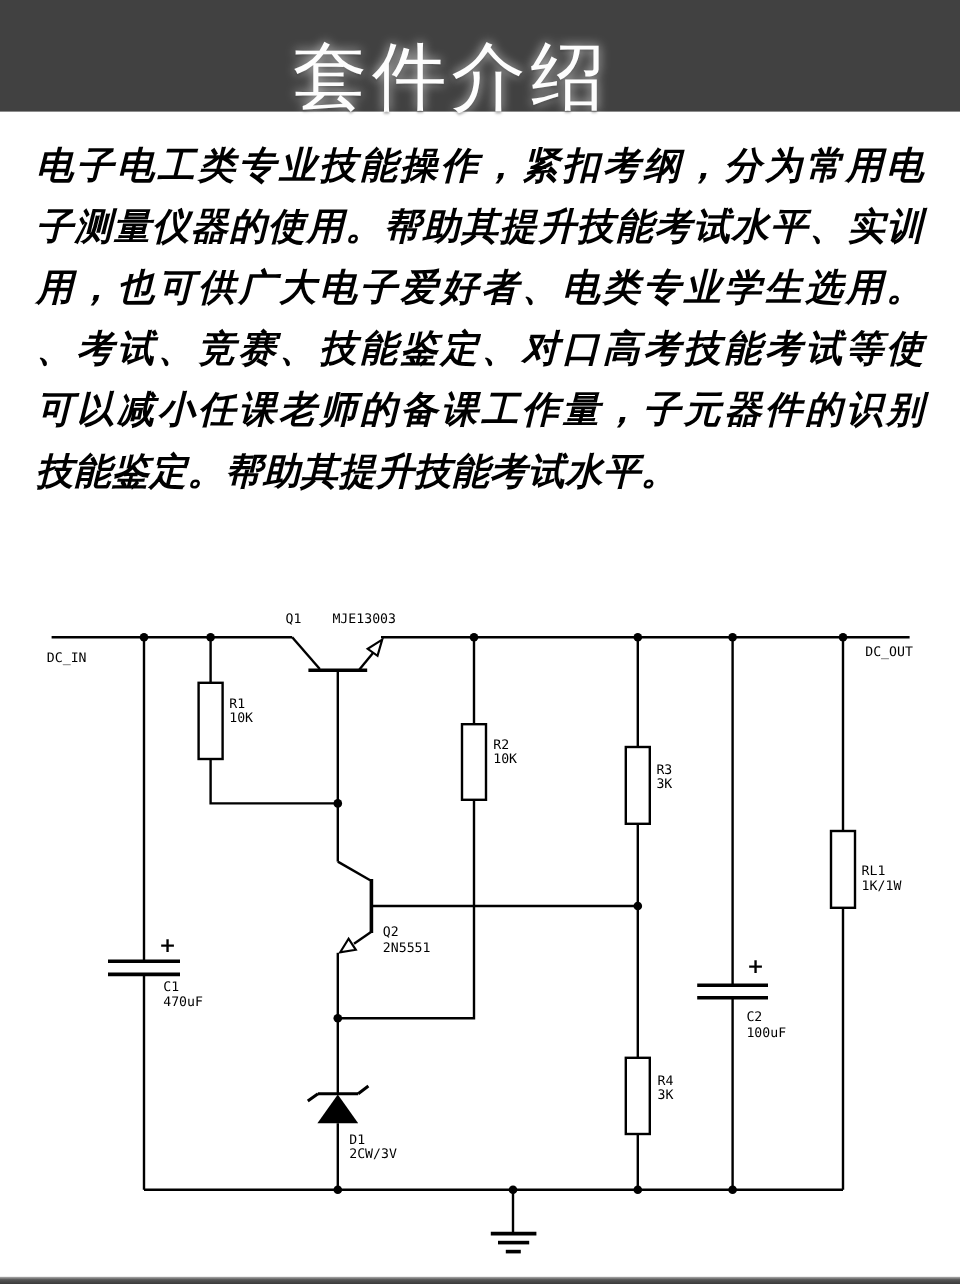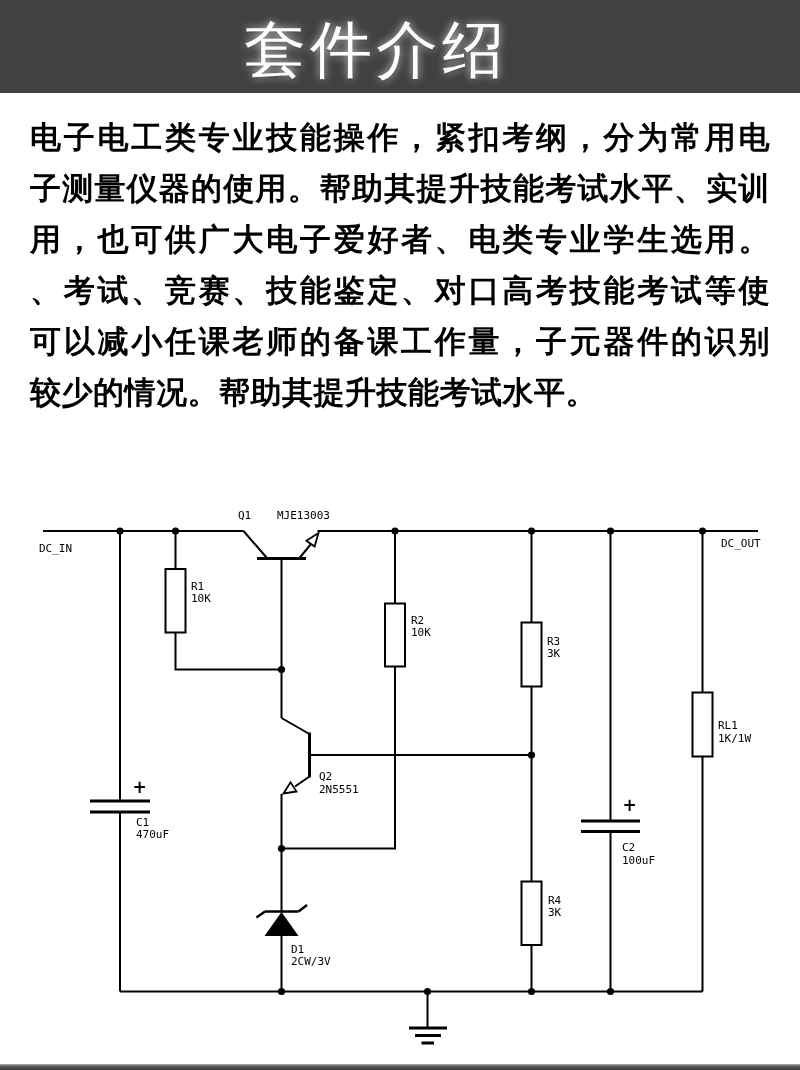--- a/index.html
+++ b/index.html
@@ -2,32 +2,32 @@
 <html><head>
 <meta charset="utf-8">
 <style>
   html,body{margin:0;padding:0;}
   body{width:800px;height:1070px;overflow:hidden;background:#fff;
        font-family:"Liberation Sans",sans-serif;position:relative;}
   .page{position:absolute;inset:0;width:800px;height:1070px;background:#fff;}
 
   
   .header{position:absolute;top:0;left:0;width:800px;height:93px;background:#414141;}
-  .header-title{position:absolute;top:2px;left:0;width:752px;height:93px;line-height:96px;
+  .header-title{position:absolute;top:17px;left:0;width:752px;height:93px;line-height:96px;
        text-align:center;color:#fdfdfd;font-size:62px;font-weight:400;letter-spacing:4px;
        text-shadow:0 0 9px rgba(255,255,255,.75),0 2px 2px rgba(0,0,0,.35);}
   .title-reflection-clip{position:absolute;top:93px;left:0;width:800px;height:26px;
        overflow:hidden;pointer-events:none;}
   .title-reflection{position:absolute;top:-85px;left:0;width:800px;height:93px;line-height:96px;
        text-align:center;font-size:62px;letter-spacing:4px;color:#3c3c3c;
        transform:scaleY(-1);opacity:.14;filter:blur(3px);}
 
   
   .desc{position:absolute;top:112px;left:30px;width:740px;color:#000;
-        font-size:31px;line-height:51px;font-weight:600;}
+        font-size:31px;line-height:51px;font-weight:600;font-style:italic;}
   .desc .line{text-align:justify;text-align-last:justify;text-justify:inter-character;
         white-space:nowrap;letter-spacing:.5px;}
   .desc .line.last{text-align-last:left;}
 
   
   .schematic{position:absolute;top:490px;left:0;width:800px;height:570px;}
   .sl{font-family:"DejaVu Sans Mono",monospace;font-size:11px;fill:#000;}
   .plus{font-family:"DejaVu Sans",sans-serif;font-size:17px;font-weight:bold;fill:#000;}
   .wire{stroke:#000;stroke-width:2;fill:none;}
   .thick{stroke:#000;stroke-width:3;fill:none;}
@@ -48,21 +48,21 @@
   <div class="title-reflection-clip">
     <div class="title-reflection">套件介绍</div>
   </div>
 
   <div class="desc">
     <div class="line">电子电工类专业技能操作，紧扣考纲，分为常用电</div>
     <div class="line">子测量仪器的使用。帮助其提升技能考试水平、实训</div>
     <div class="line">用，也可供广大电子爱好者、电类专业学生选用。</div>
     <div class="line">、考试、竞赛、技能鉴定、对口高考技能考试等使</div>
     <div class="line">可以减小任课老师的备课工作量，子元器件的识别</div>
-    <div class="line last">较少的情况。帮助其提升技能考试水平。</div>
+    <div class="line last">技能鉴定。帮助其提升技能考试水平。</div>
   </div>
 
   <svg class="schematic" viewBox="0 490 800 570" xmlns="http://www.w3.org/2000/svg">
 
     <g>
       <path class="wire" d="M43 531 H243.5"></path>
       <path class="wire" d="M317.5 531 H758"></path>
       <path class="wire" d="M120 531 V801 M120 812 V991.5"></path>
       <path class="wire" d="M120 991.5 H702.5"></path>
       <path class="wire" d="M175.5 531 V569 M175.5 632.5 V669.5 H281.5"></path>

